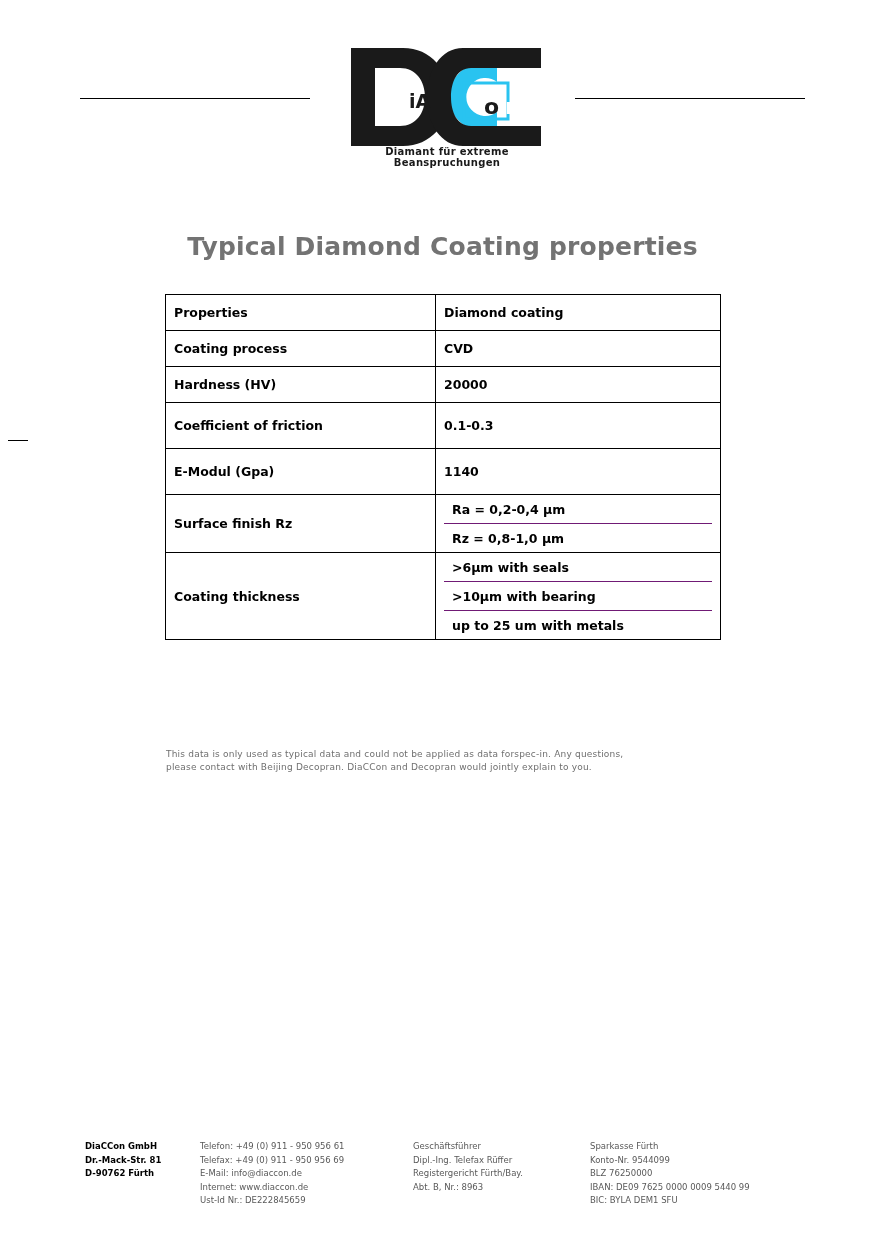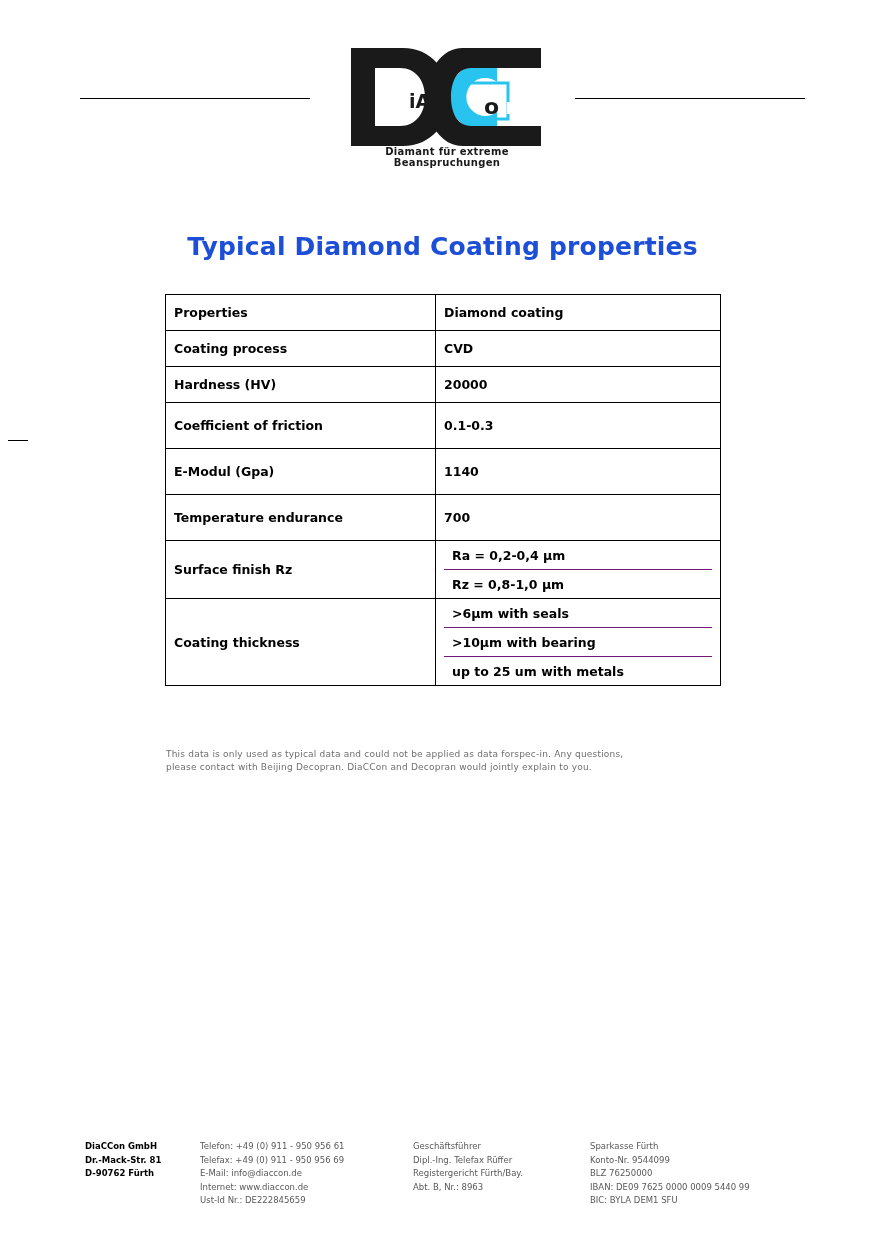--- a/index.html
+++ b/index.html
@@ -68,21 +68,21 @@
   
   .doc-title {
     position: absolute;
     left: 0;
     top: 232px;
     width: 885px;
     text-align: center;
     font-family: "DejaVu Sans", sans-serif;
     font-size: 25px;
     font-weight: bold;
-    color: #1d4ed8;
+    color: #737373;
     letter-spacing: 0.2px;
   }
 
   
   .spec-table {
     position: absolute;
     left: 165px;
     top: 294px;
     width: 555px;
     border-collapse: collapse;
@@ -203,24 +203,20 @@
       <td>20000</td>
     </tr>
     <tr class="row-tall">
       <td>Coefficient of friction</td>
       <td>0.1-0.3</td>
     </tr>
     <tr class="row-tall">
       <td>E-Modul (Gpa)</td>
       <td>1140</td>
     </tr>
-    <tr class="row-tall">
-      <td>Temperature endurance</td>
-      <td>700</td>
-    </tr>
     <tr>
       <td>Surface finish Rz</td>
       <td class="sub-cell">
         <table class="sub-table">
           <tbody>
             <tr>
                 <td>Ra =  0,2-0,4 µm</td>
               </tr>
             <tr>
                 <td>Rz =  0,8-1,0 µm</td>

